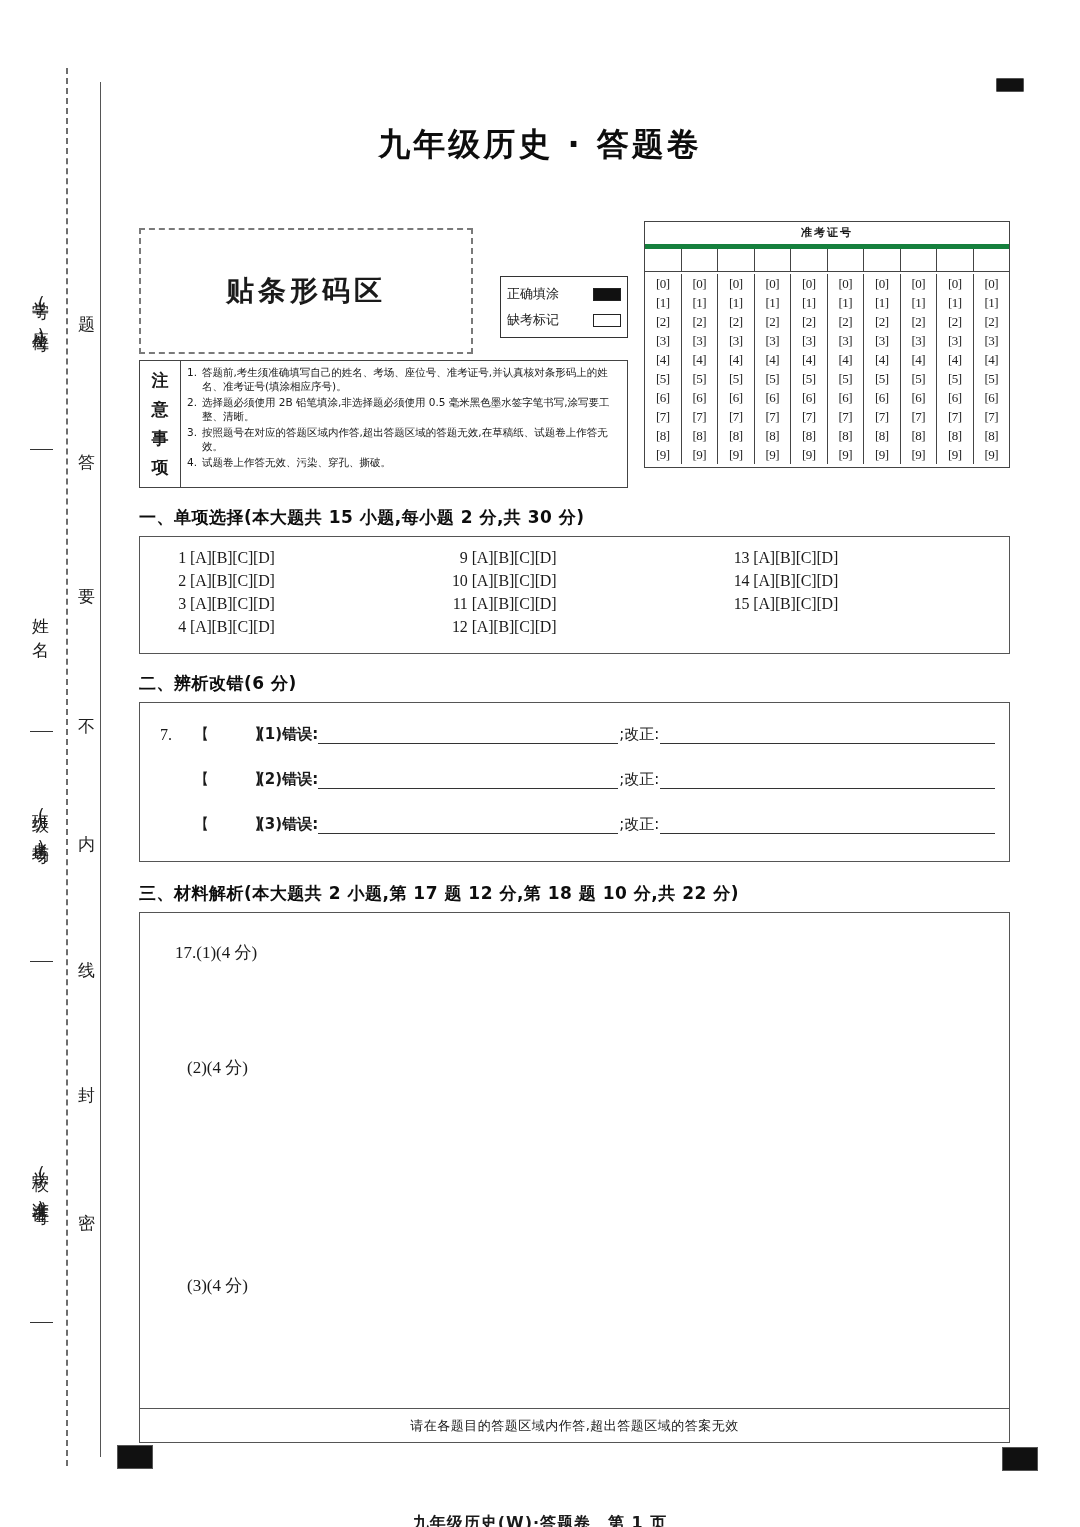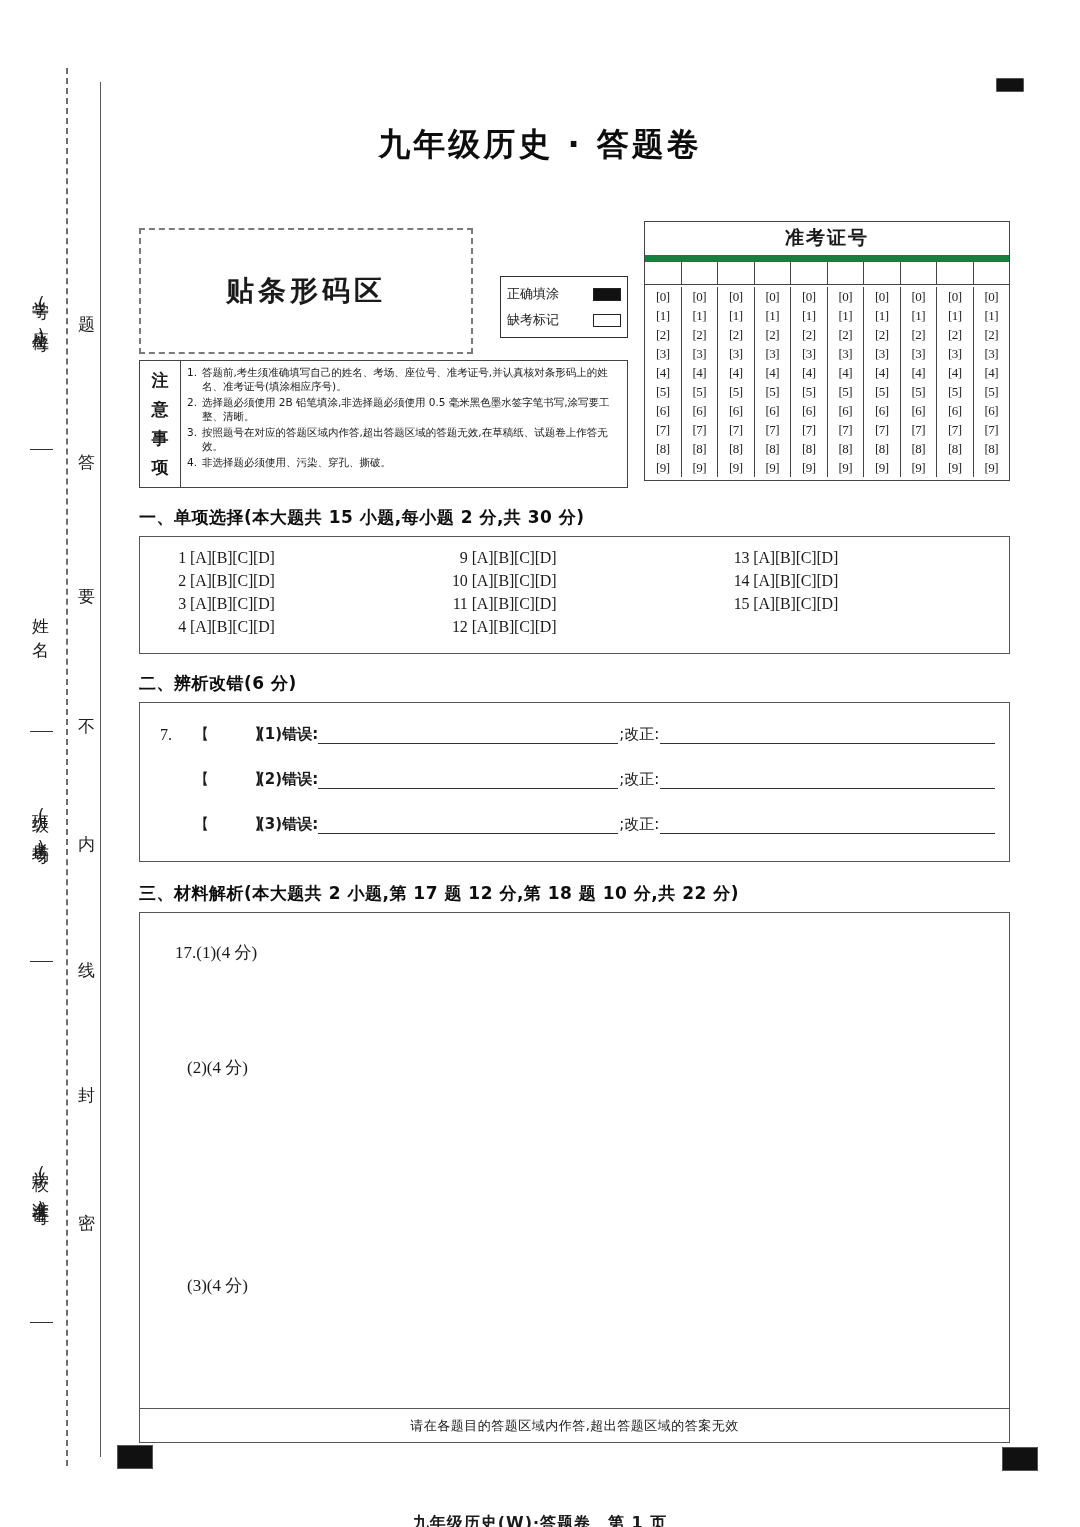--- a/index.html
+++ b/index.html
@@ -141,25 +141,25 @@
     position: absolute;
     left: 644px; top: 221px;
     width: 366px;
     border: 1.5px solid #444;
     box-sizing: border-box;
     background: #fff;
   }
   #exam-number-title {
     text-align: center;
     font-family: "DejaVu Sans", sans-serif;
-    font-size: 19px;
+    font-size: 11px;
     font-weight: bold;
     letter-spacing: 2px;
     padding: 3px 0 4px;
-    border-bottom: 7px solid #15803d;
+    border-bottom: 5px solid #15803d;
   }
   #exam-number-writein {
     display: flex;
     height: 22px;
     border-bottom: 1px solid #444;
   }
   #exam-number-writein .wi-cell {
     flex: 1 1 0;
     border-right: 1px solid #444;
   }
@@ -541,21 +541,21 @@
       <div class="notice-item">
         <span class="notice-num">2.</span>
         <span class="notice-text">选择题必须使用 2B 铅笔填涂,非选择题必须使用 0.5 毫米黑色墨水签字笔书写,涂写要工整、清晰。</span>
       </div>
       <div class="notice-item">
         <span class="notice-num">3.</span>
         <span class="notice-text">按照题号在对应的答题区域内作答,超出答题区域的答题无效,在草稿纸、试题卷上作答无效。</span>
       </div>
       <div class="notice-item">
         <span class="notice-num">4.</span>
-        <span class="notice-text">非选择题必须使用、污染、穿孔、撕破。</span>
+        <span class="notice-text">试题卷上作答无效、污染、穿孔、撕破。</span>
       </div>
     </div>
 </div>
 
 <div class="section-heading" id="heading-1">一、单项选择(本大题共 15 小题,每小题 2 分,共 30 分)</div>
 <div id="mc-box">
     <div class="mc-col">
       <div class="mc-row"><span class="mc-num">1</span><span>[A][B][C][D]</span></div>
       <div class="mc-row"><span class="mc-num">2</span><span>[A][B][C][D]</span></div>
       <div class="mc-row"><span class="mc-num">3</span><span>[A][B][C][D]</span></div>

